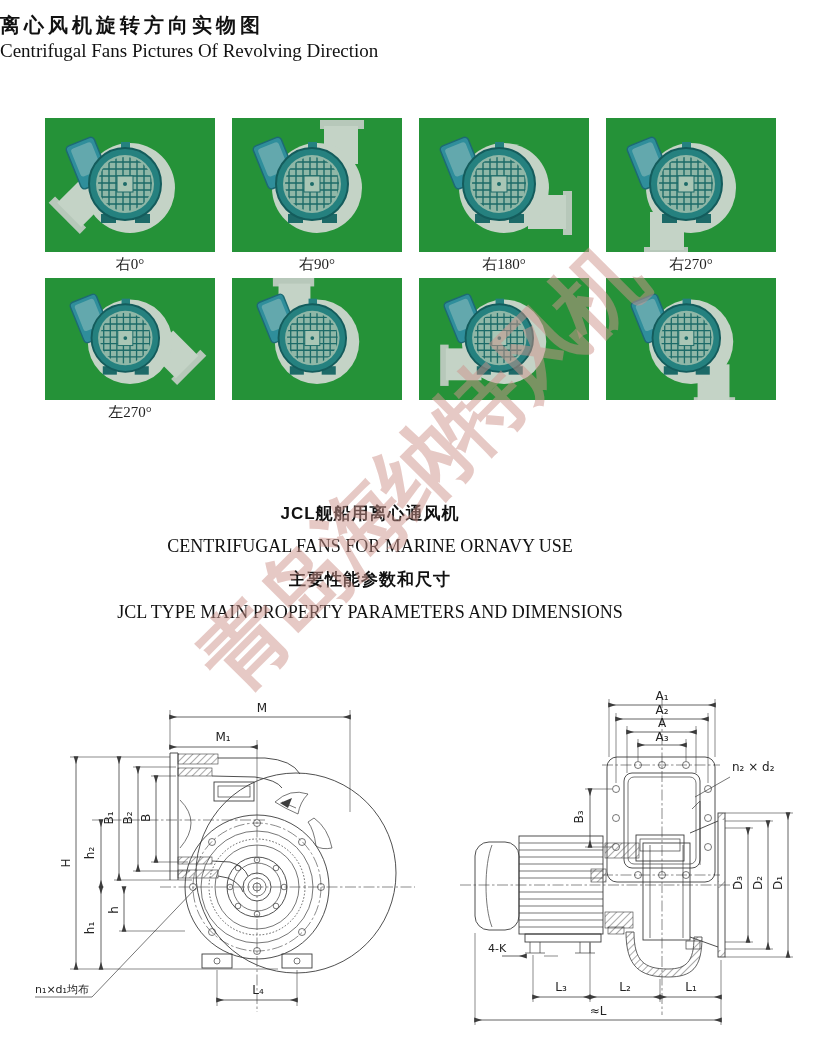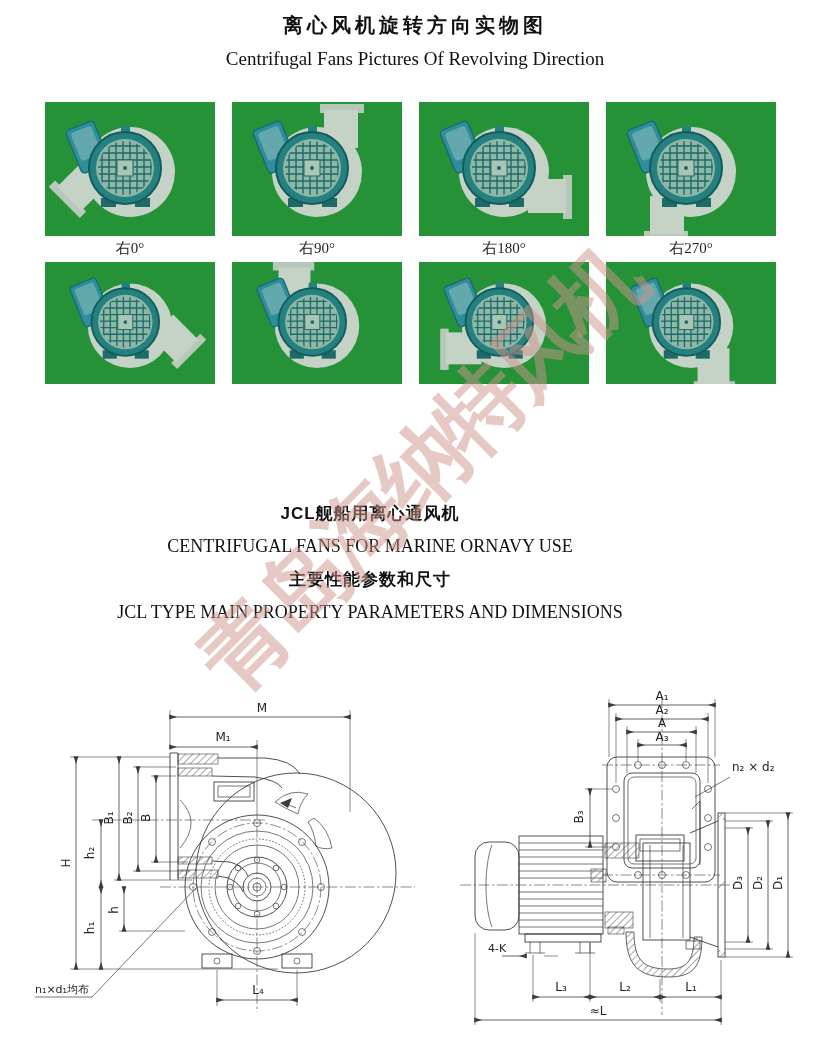--- a/index.html
+++ b/index.html
@@ -1,24 +1,24 @@
 <!DOCTYPE html>
 <html><head>
 <meta charset="utf-8">
 <style>
   html,body{margin:0;padding:0;}
   body{width:830px;height:1043px;position:relative;background:#ffffff;overflow:hidden;
        font-family:"Liberation Sans",sans-serif;}
   
-  .title-cn{position:absolute;top:12px;left:0;width:830px;text-align:center;
+  .title-cn{position:absolute;top:12px;left:0;width:830px;
             font-size:20px;font-weight:bold;letter-spacing:4px;color:#111;}
-  .title-en{position:absolute;top:48px;left:0;width:830px;text-align:center;
+  .title-en{position:absolute;top:40px;left:0;width:830px;text-align:left;
             font-family:"Liberation Serif",serif;font-size:19px;color:#111;}
   
-  .grid{position:absolute;top:100px;left:45px;display:grid;
+  .grid{position:absolute;top:116px;left:45px;display:grid;
         grid-template-columns:repeat(4,170px);grid-column-gap:17px;
         grid-template-rows:136px 24px 124px 24px;}
   .photo{width:170px;background:#259238;position:relative;overflow:hidden;}
   .photo.r1{height:134px;margin-top:2px;}
   .photo.r2{height:122px;margin-top:2px;}
   .photo svg{position:absolute;left:0;top:0;width:100%;height:100%;}
   .plabel{font-family:"Liberation Serif",serif;font-size:15px;color:#222;
           text-align:center;line-height:24px;}
   
   .watermark{position:absolute;left:420px;top:470px;transform:translate(-50%,-50%) rotate(-45deg);
@@ -129,20 +129,21 @@
         <use href="#fanMotor"></use>
       </svg>
     </div>
   <div class="photo r2">
     <svg viewBox="0 0 170 130">
         <use href="#fanScroll" transform="translate(170,0) scale(-1,1) rotate(180 85 68)"></use>
         <use href="#fanMotor"></use>
       </svg>
     </div>
 
+  <div class="plabel">左270°</div>
 </div>
 
 <div class="watermark">青岛海纳特风机</div>
 
 <div class="section">
   <div class="sec-cn">JCL舰船用离心通风机</div>
   <div class="sec-en">CENTRIFUGAL FANS FOR MARINE ORNAVY USE</div>
   <div class="sec-cn">主要性能参数和尺寸</div>
   <div class="sec-en">JCL TYPE MAIN PROPERTY PARAMETERS AND DIMENSIONS</div>
 </div>

